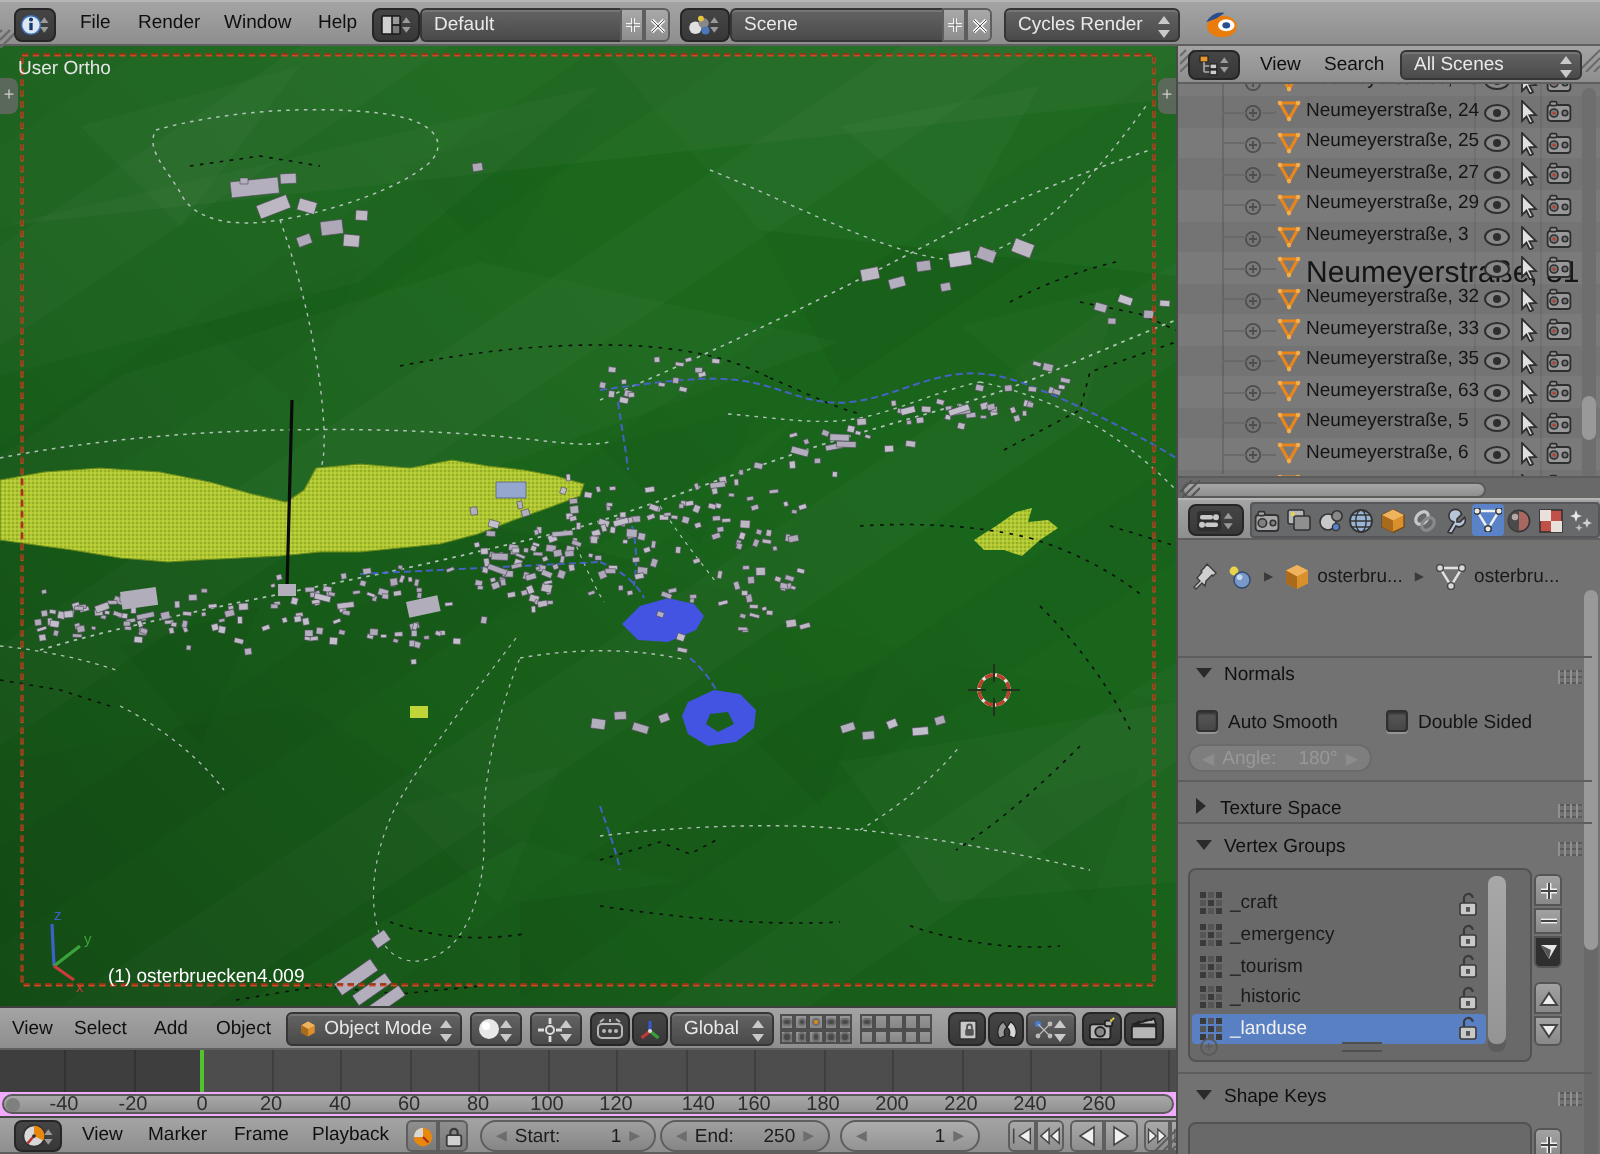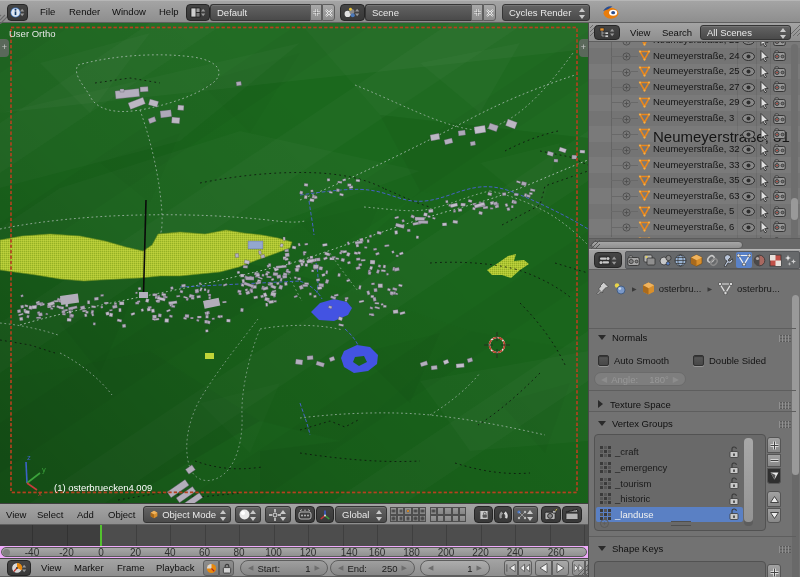--- a/index.html
+++ b/index.html
@@ -765,21 +765,21 @@
         <div class="abs" style="left:189.5px;top:0.5px;width:30px;text-align:center;font-size:10px;color:#2e2e2e">60</div>
         <div class="abs" style="left:224.0px;top:0.5px;width:30px;text-align:center;font-size:10px;color:#2e2e2e">80</div>
         <div class="abs" style="left:258.5px;top:0.5px;width:30px;text-align:center;font-size:10px;color:#2e2e2e">100</div>
         <div class="abs" style="left:293.0px;top:0.5px;width:30px;text-align:center;font-size:10px;color:#2e2e2e">120</div>
         <div class="abs" style="left:327.5px;top:0.5px;width:30px;text-align:right;font-size:10px;color:#2e2e2e">140</div>
         <div class="abs" style="left:362.0px;top:0.5px;width:30px;text-align:center;font-size:10px;color:#2e2e2e">160</div>
         <div class="abs" style="left:396.5px;top:0.5px;width:30px;text-align:center;font-size:10px;color:#2e2e2e">180</div>
         <div class="abs" style="left:431.0px;top:0.5px;width:30px;text-align:center;font-size:10px;color:#2e2e2e">200</div>
         <div class="abs" style="left:465.5px;top:0.5px;width:30px;text-align:center;font-size:10px;color:#2e2e2e">220</div>
         <div class="abs" style="left:500.0px;top:0.5px;width:30px;text-align:center;font-size:10px;color:#2e2e2e">240</div>
-        <div class="abs" style="left:534.5px;top:0.5px;width:30px;text-align:right;font-size:10px;color:#2e2e2e">260</div>
+        <div class="abs" style="left:534.5px;top:0.5px;width:30px;text-align:center;font-size:10px;color:#2e2e2e">260</div>
       </div>
 </div>
 
 <div class="hdr abs" style="left:0;top:558px;width:588px;height:19px;border-top:1px solid #464646">
 <span class="ibd" style="left:7px;top:1px;width:24px;height:16px;gap:0">
         <svg width="12" height="12" viewBox="0 0 13 13">
           <circle cx="6.5" cy="6.5" r="5.8" fill="#d8d8d8" stroke="#333"></circle>
           <path d="M6.5,6.5 L6.5,1 A5.5,5.5 0 0 1 11.5,9 Z" fill="#e8890d"></path>
           <path d="M6.5,6.5 L3,10.5" stroke="#c03028" stroke-width="1.3"></path>
           <circle cx="6.5" cy="6.5" r="1" fill="#333"></circle>

